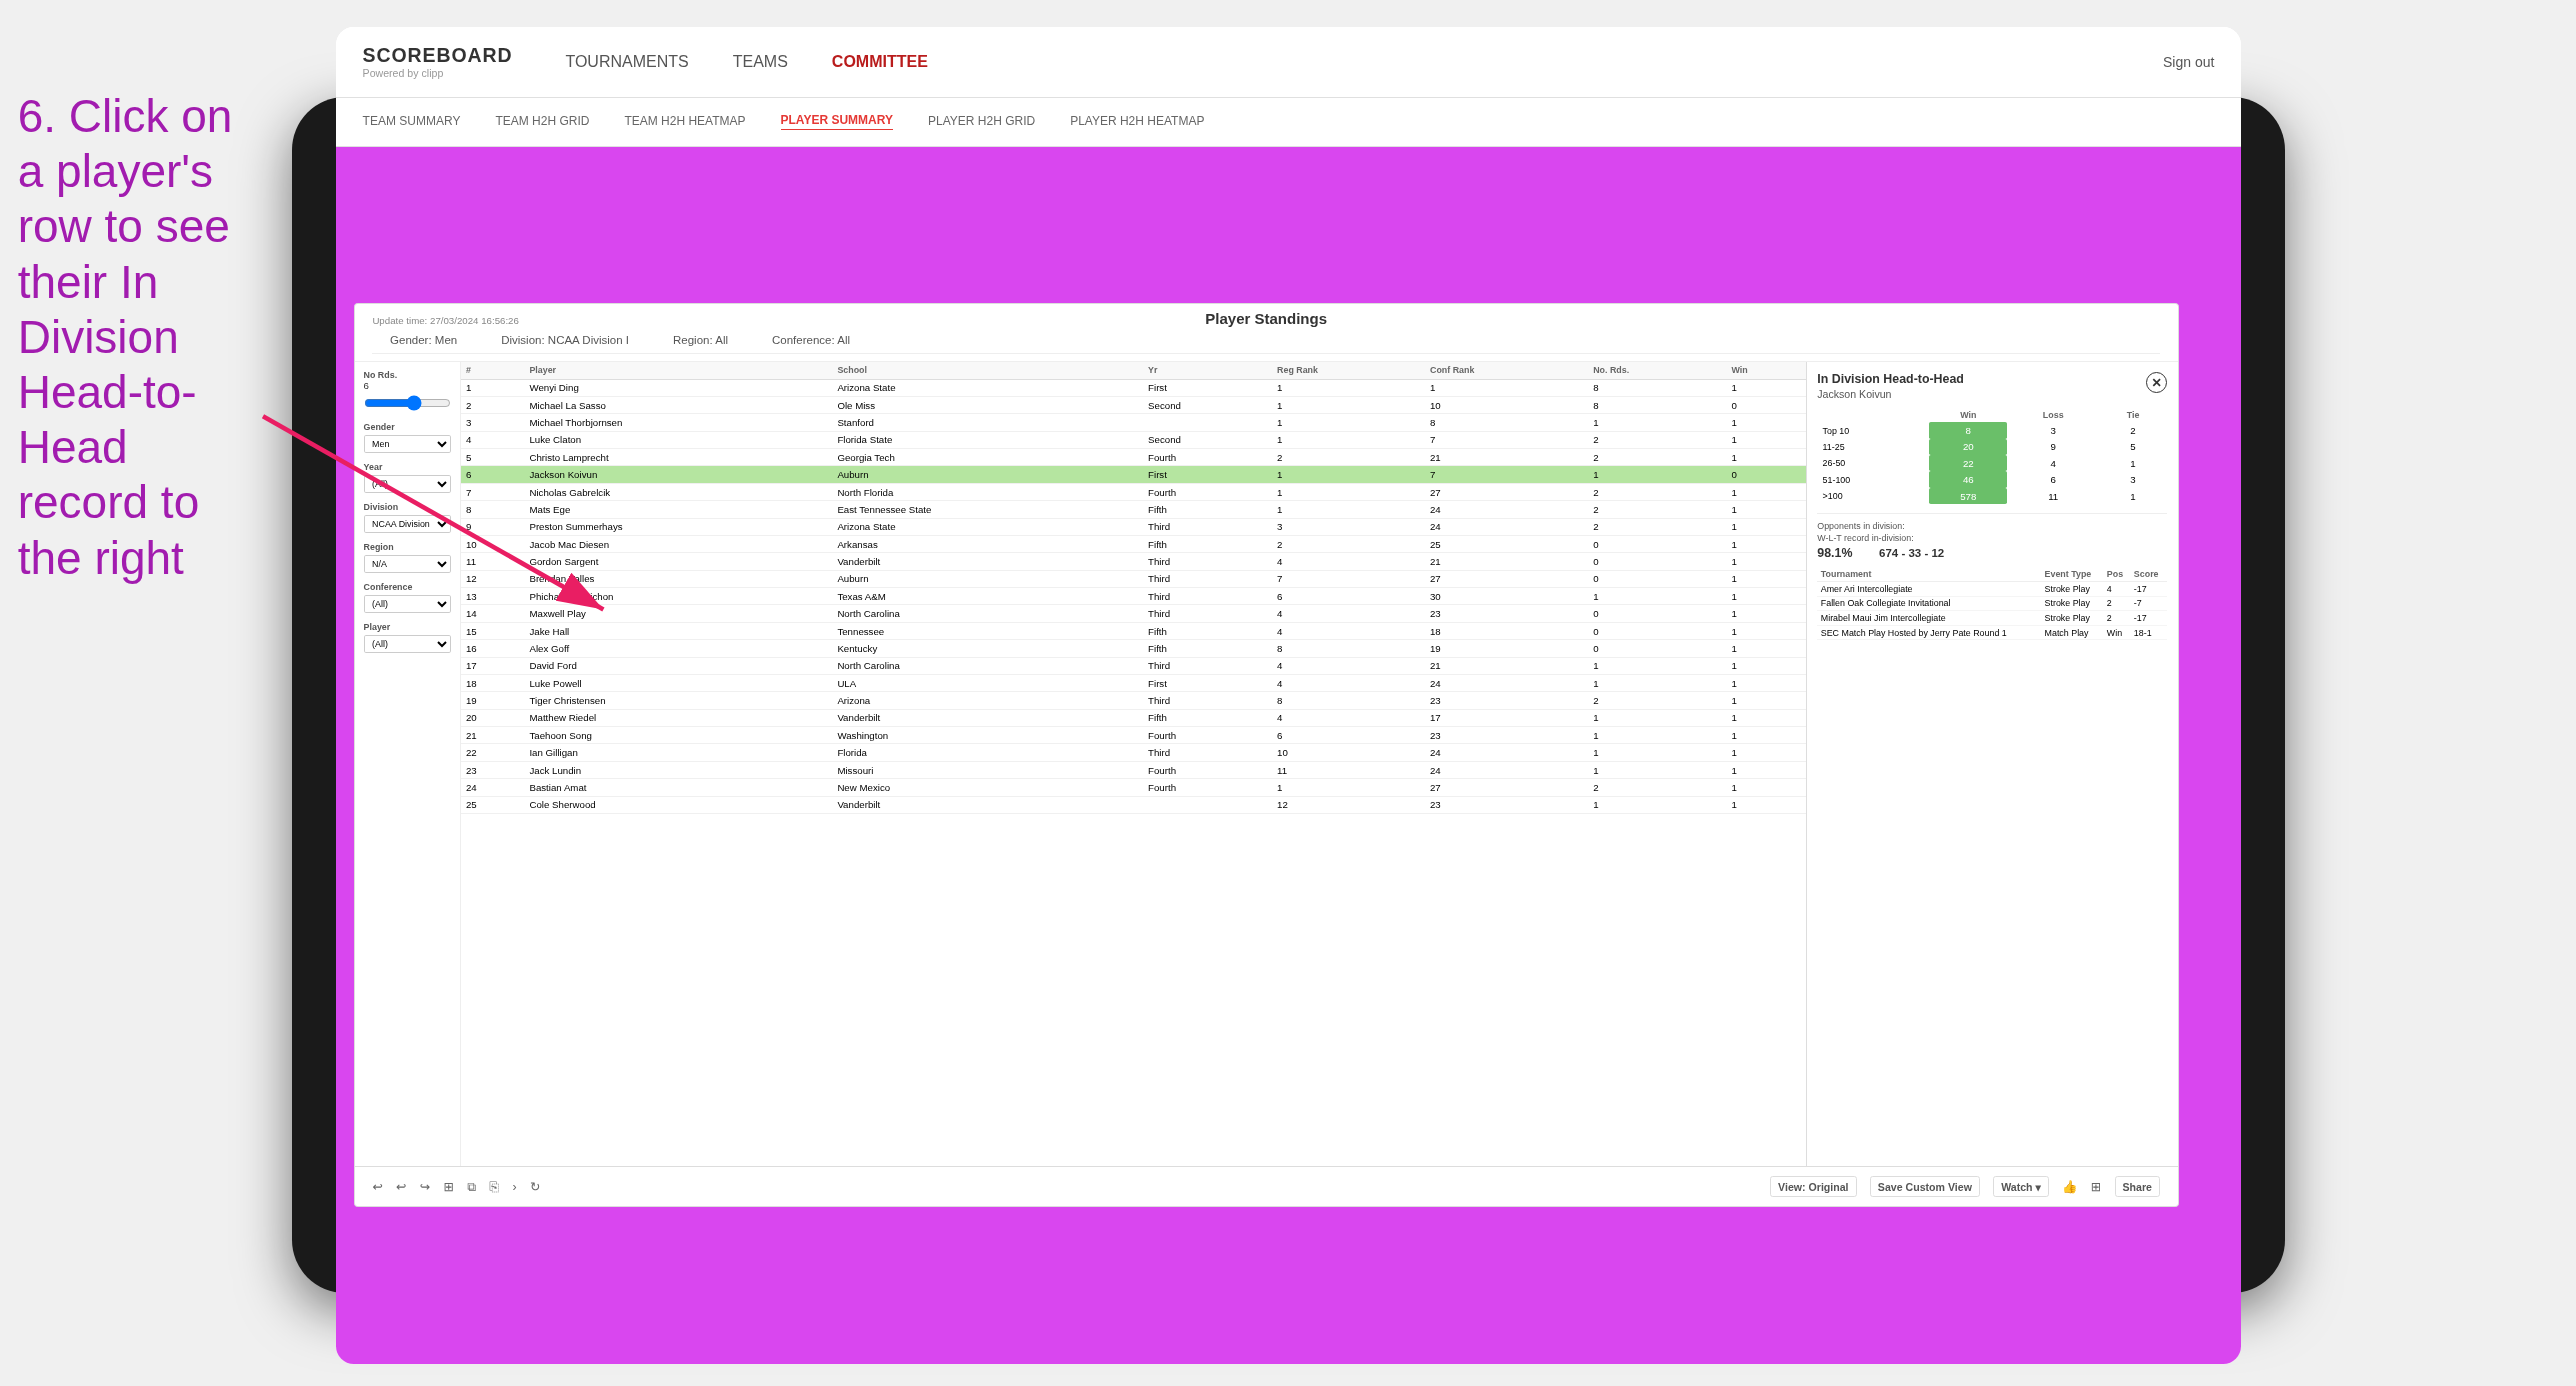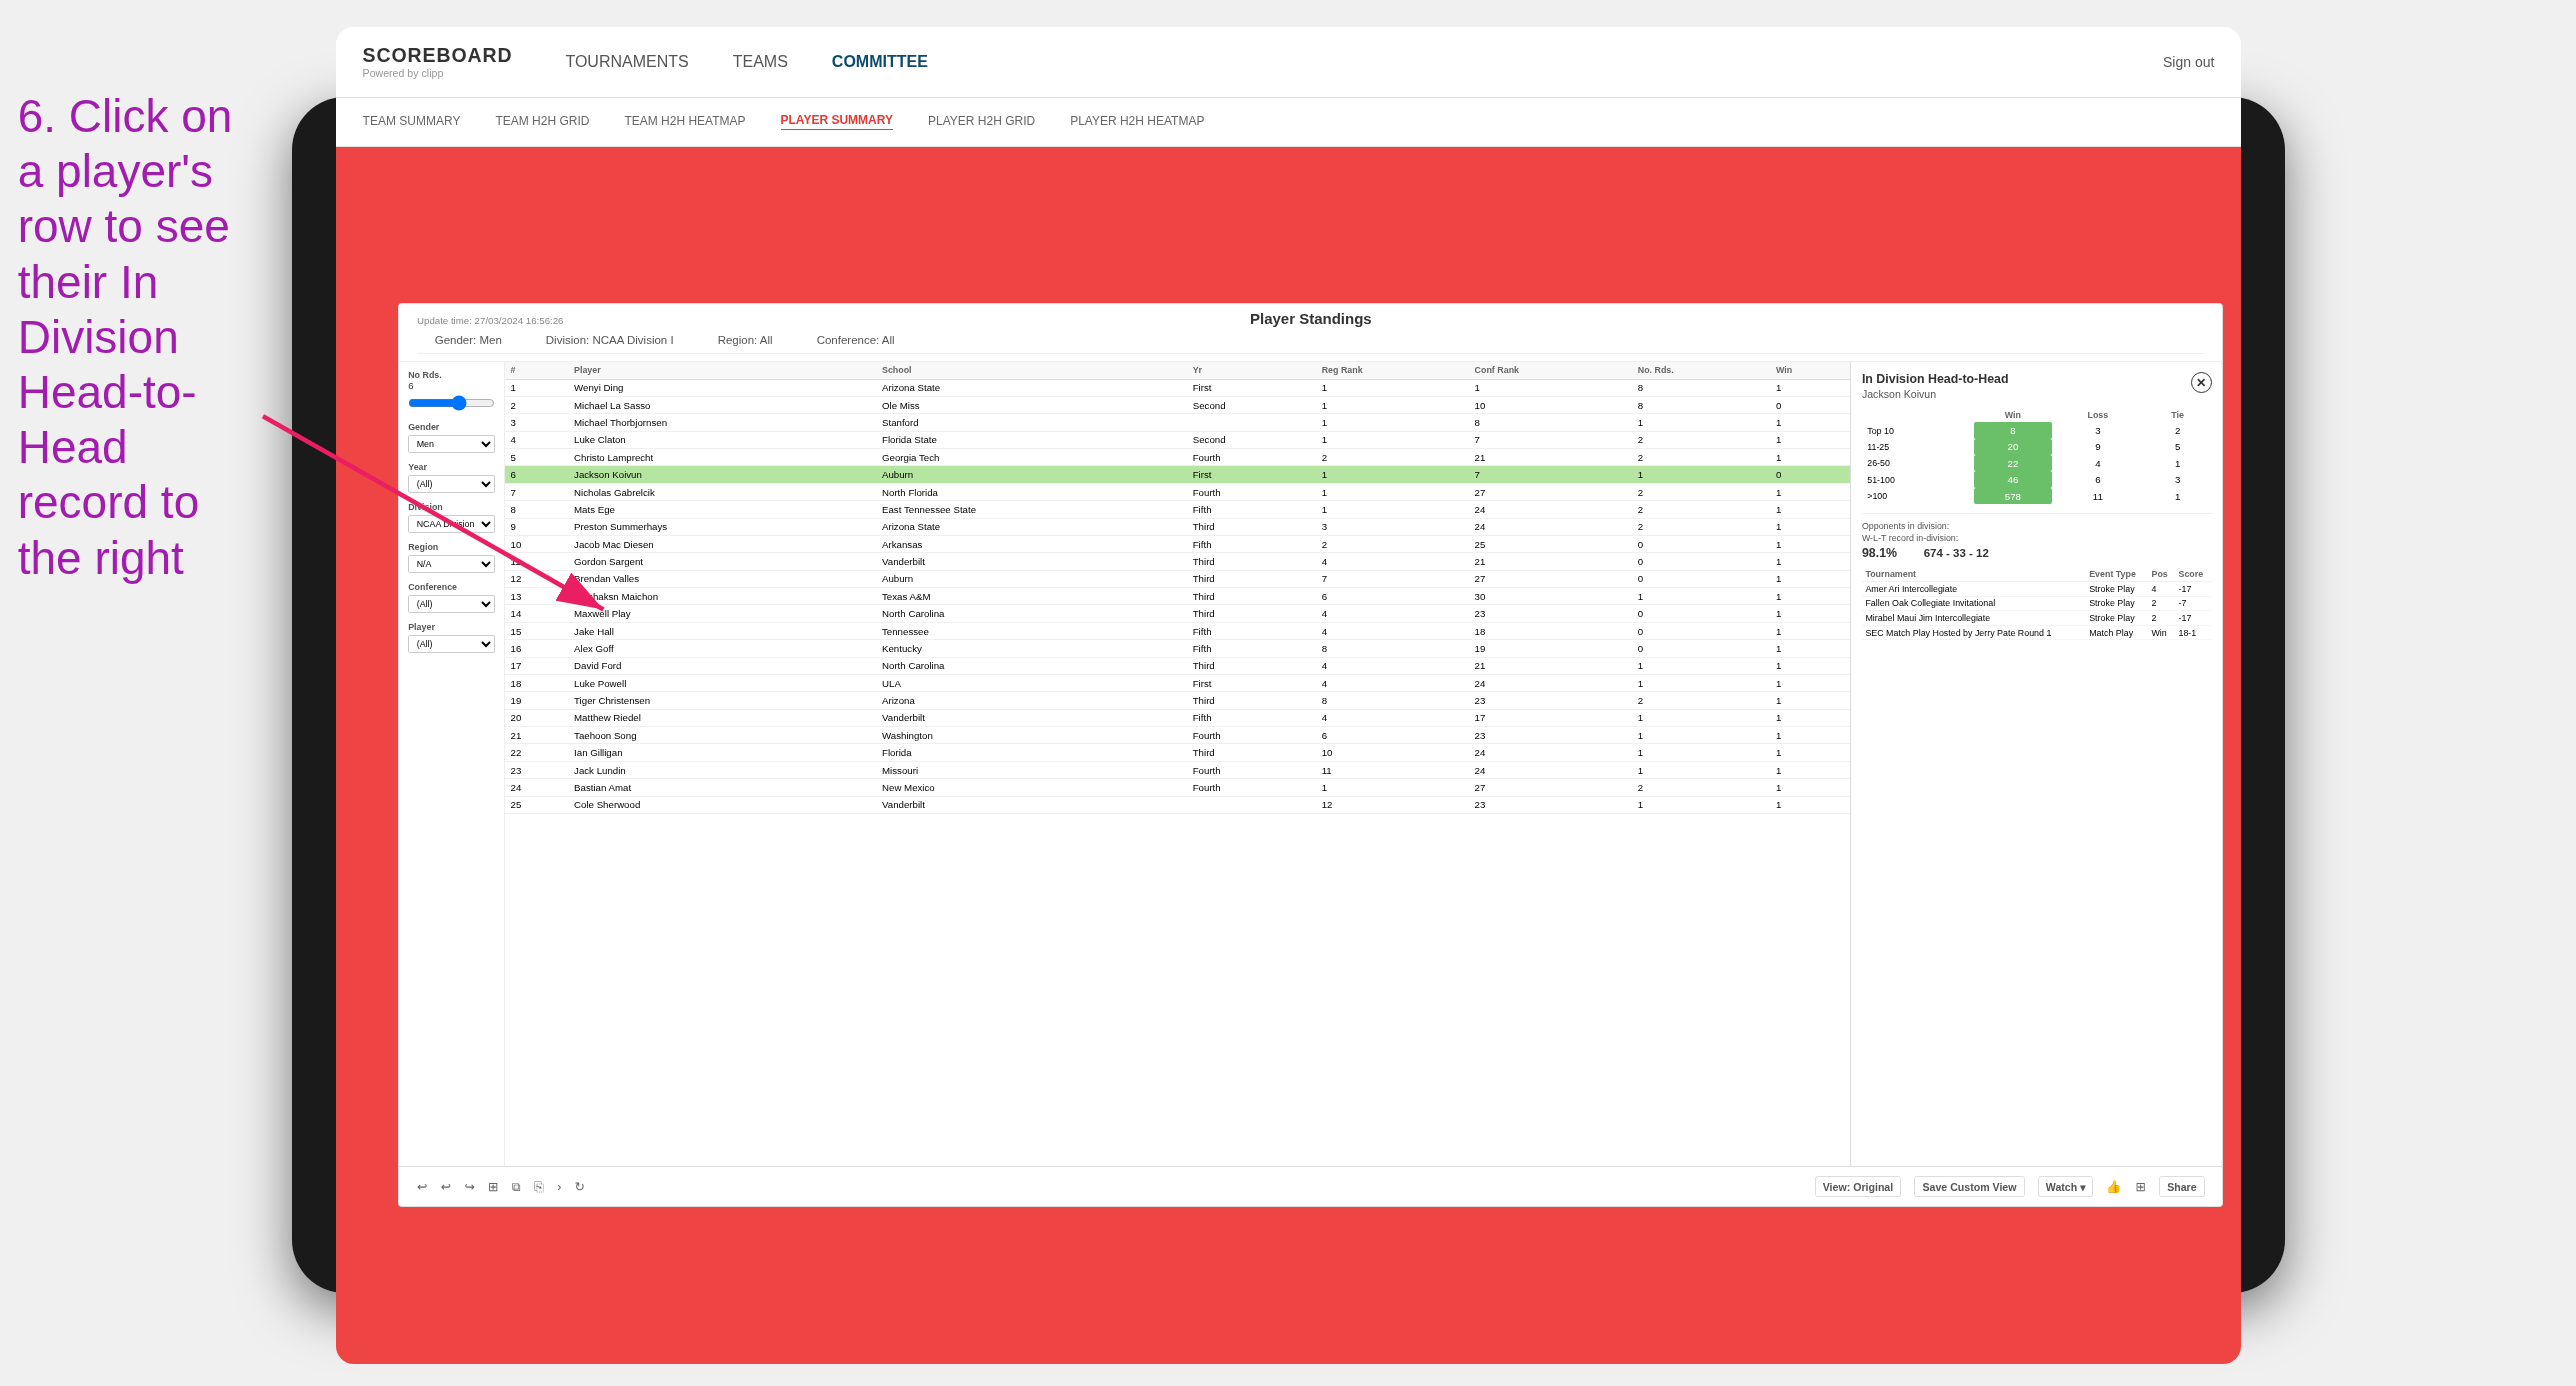--- a/index.html
+++ b/index.html
@@ -96,21 +96,21 @@
     }
 
     .nav-item {
       font-size: 16px;
       color: #555;
       cursor: pointer;
       padding: 4.4px 0;
     }
 
     .nav-item.active {
-      color: #0c4a6e;
+      color: #b91c1c;
       font-weight: 600;
     }
 
     .nav-right {
       display: flex;
       align-items: center;
       gap: 17.7px;
     }
 
     .sign-out {
@@ -139,24 +139,24 @@
 
     .sub-nav-item.active {
       color: #e53935;
       border-bottom: 1.8px solid #e53935;
       font-weight: 600;
     }
 
     
     .main-content {
       flex: 1;
-      background: #ef4444;
+      background: #d946ef;
       display: flex;
       align-items: center;
-      justify-content: flex-end;
+      justify-content: flex-start;
       padding: 17.7px;
     }
 
     
     .dashboard-panel {
       background: #fff;
       border: 0.9px solid #ddd;
       border-radius: 3.5px;
       width: 1825px;
       height: 904px;

